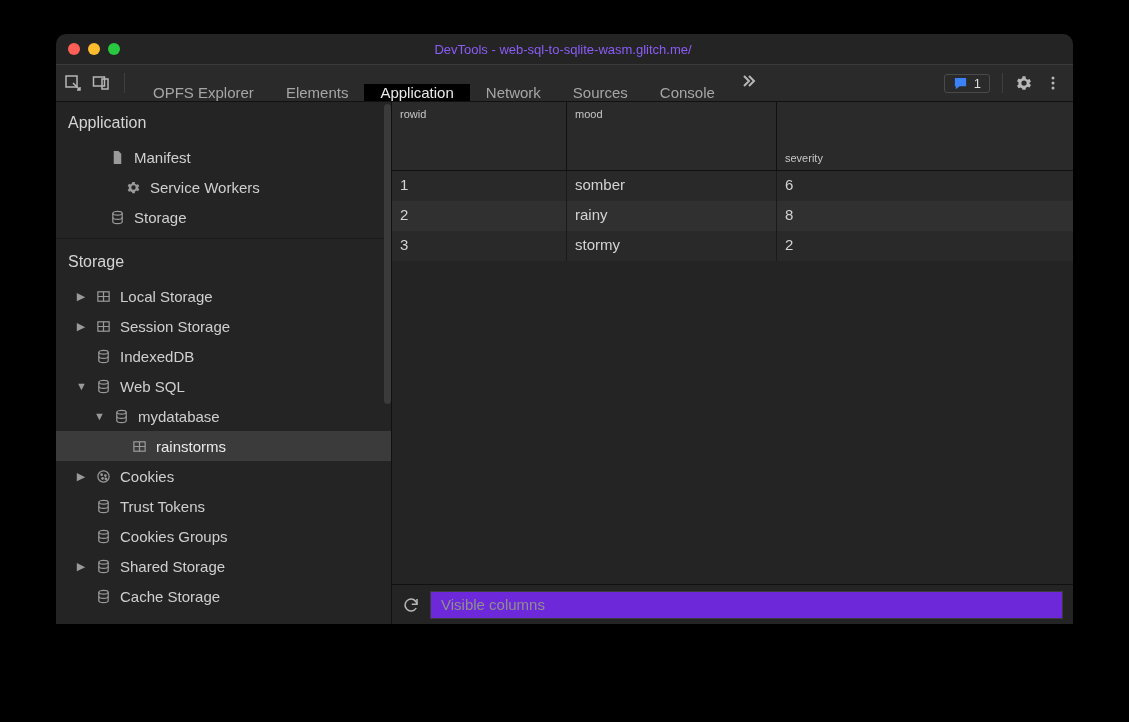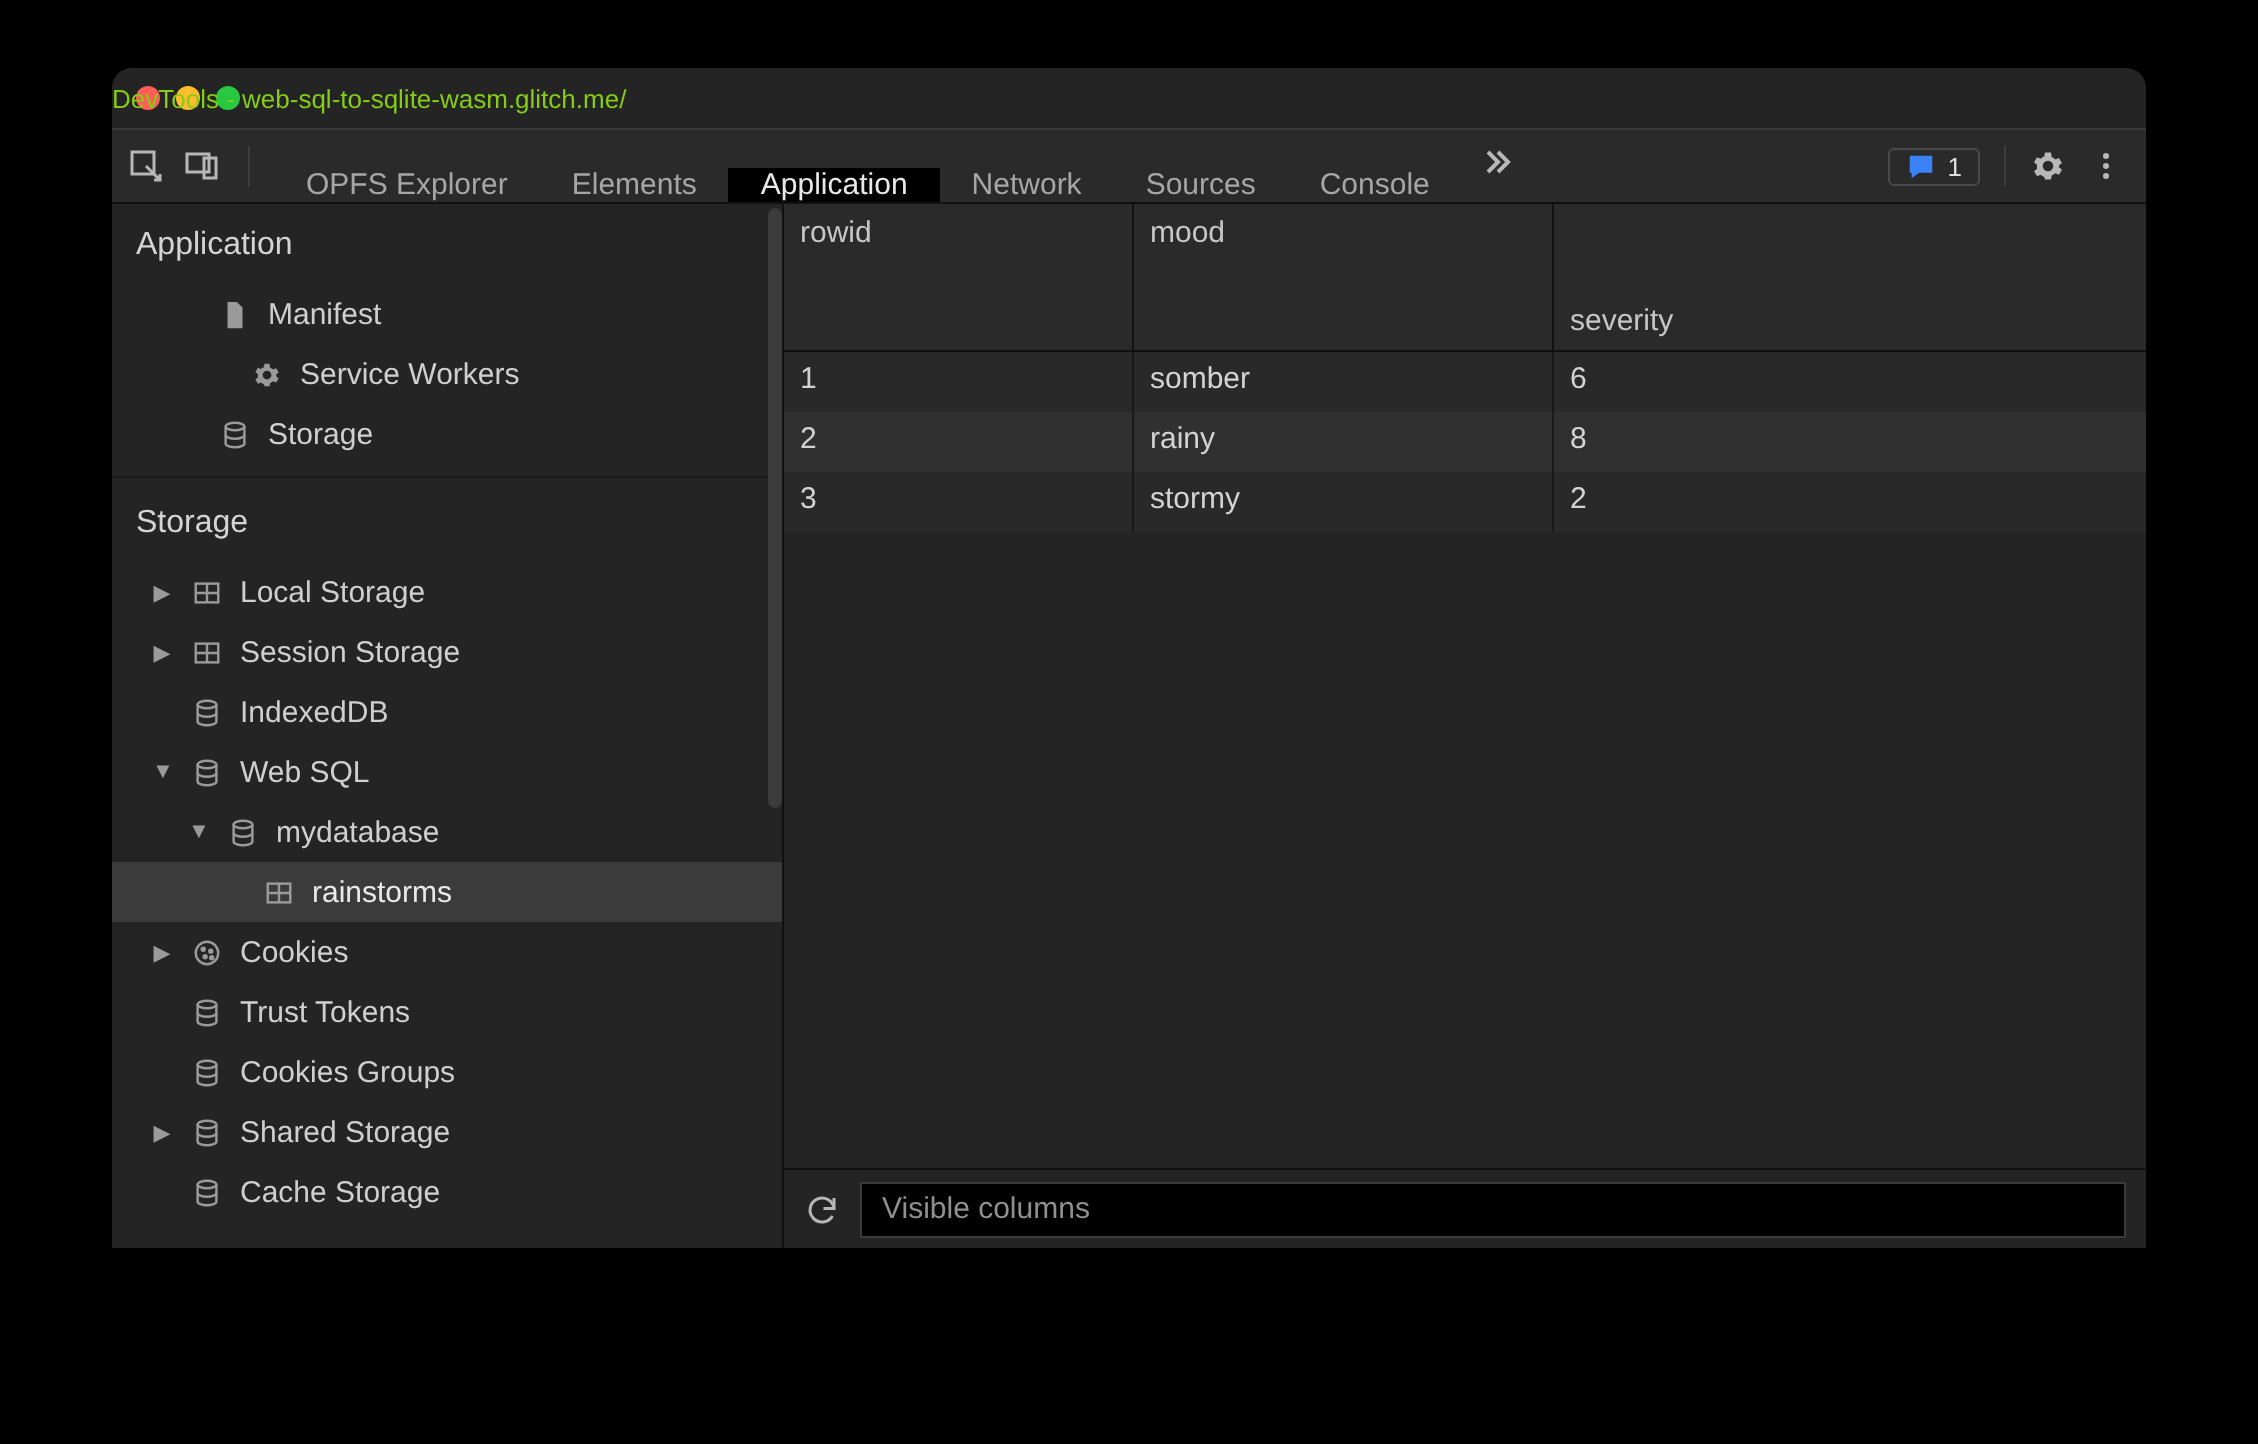--- a/index.html
+++ b/index.html
@@ -8,21 +8,21 @@
     position: absolute; left: 56px; top: 34px; width: 1017px; height: 590px;
     background: #242424; border-radius: 10px; box-shadow: 0 18px 50px rgba(0,0,0,.65);
     display: flex; flex-direction: column; color: #bfbfbf;
   }
   .titlebar { height: 30px; display: flex; align-items: center; padding: 0 12px; position: relative; }
   .traffic { display: flex; gap: 8px; }
   .traffic span { width: 12px; height: 12px; border-radius: 50%; display: inline-block; }
   .dot-close { background: #ff5f57; }
   .dot-min   { background: #febc2e; }
   .dot-max   { background: #28c840; }
-  .title { position: absolute; left: 0; right: 3px; font-size: 13px; color: #84cc16; pointer-events: none; }
+  .title { position: absolute; left: 0; right: 3px; text-align: center; font-size: 13px; color: #8b5cf6; pointer-events: none; }
 
   .toolbar {
     height: 38px; background: #2a2a2a; border-top: 1px solid #3a3a3a; border-bottom: 1px solid #111;
     display: flex; align-items: stretch;
   }
   .tb-left { display: flex; align-items: center; padding: 0 8px; gap: 10px; }
   .tb-left .sep { width: 1px; height: 20px; background: #3e3e3e; margin: 0 4px; }
   .tabs { display: flex; align-items: flex-end; }
   .tab {
     display: flex; align-items: center; padding: 0 16px; font-size: 15px; color: #a6a6a6; cursor: pointer;
@@ -53,35 +53,35 @@
   .tree-item.sel { background: #3b3b3b; color: #eaeaea; }
   .tree-item .arrow { width: 10px; text-align: center; color: #9a9a9a; font-size: 11px; }
   .tree-item .noarrow { width: 10px; }
   .tree-item .icon { width: 18px; display: inline-flex; justify-content: center; color: #9a9a9a; }
   .sep-h { height: 1px; background: #1a1a1a; margin: 6px 0 2px; }
 
   .main { flex: 1; display: flex; flex-direction: column; background: #242424; }
   .table { flex: 1; display: flex; flex-direction: column; overflow: hidden; }
   .thead, .trow { display: grid; grid-template-columns: 175px 210px 1fr; }
   .thead { background: #2a2a2a; border-bottom: 1px solid #111; }
-  .thead .th { padding: 6px 8px; font-size: 15px; color: #c6c6c6; border-right: 1px solid #111; }
+  .thead .th { padding: 6px 8px; font-size: 11px; color: #c6c6c6; border-right: 1px solid #111; }
   .thead .th:last-child { border-right: none; margin-top: 44px; }
   .tbody { flex: 1; }
   .trow { height: 30px; }
   .trow:nth-child(odd) { background: #292929; }
   .trow:nth-child(even) { background: #303030; }
   .td { padding: 5px 8px; font-size: 15px; color: #d3d3d3; border-right: 1px solid #1a1a1a; }
   .td:last-child { border-right: none; }
 
   .footer {
     height: 40px; border-top: 1px solid #111; background: #242424;
     display: flex; align-items: center; gap: 10px; padding: 0 10px;
   }
   .filter-input {
-    flex: 1; height: 28px; background: #000000; border: 1px solid #3b3b3b; color: #cfcfcf;
+    flex: 1; height: 28px; background: #6d28d9; border: 1px solid #3b3b3b; color: #cfcfcf;
     padding: 0 10px; font-size: 15px; outline: none;
   }
   .filter-input::placeholder { color: #8f8f8f; }
 </style>
 </head>
 <body>
 
 <div class="window">
   <div class="titlebar">
     <div class="traffic">

